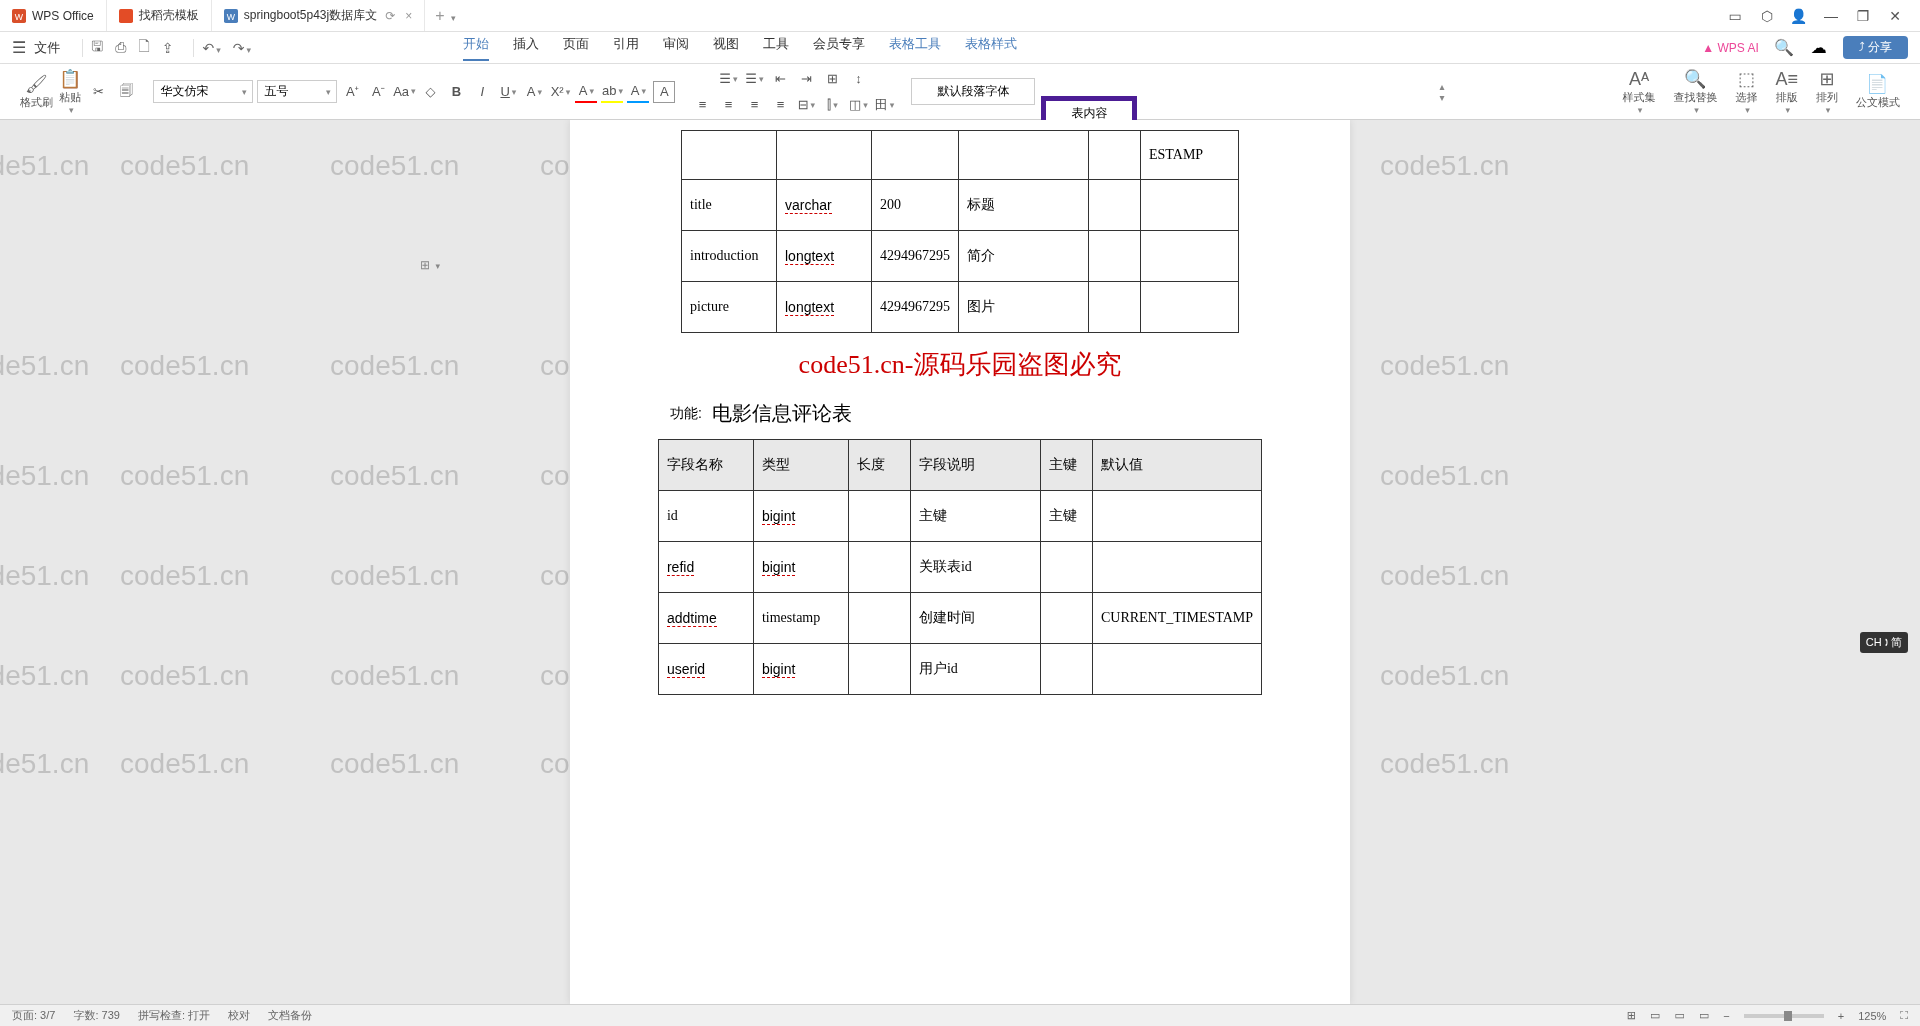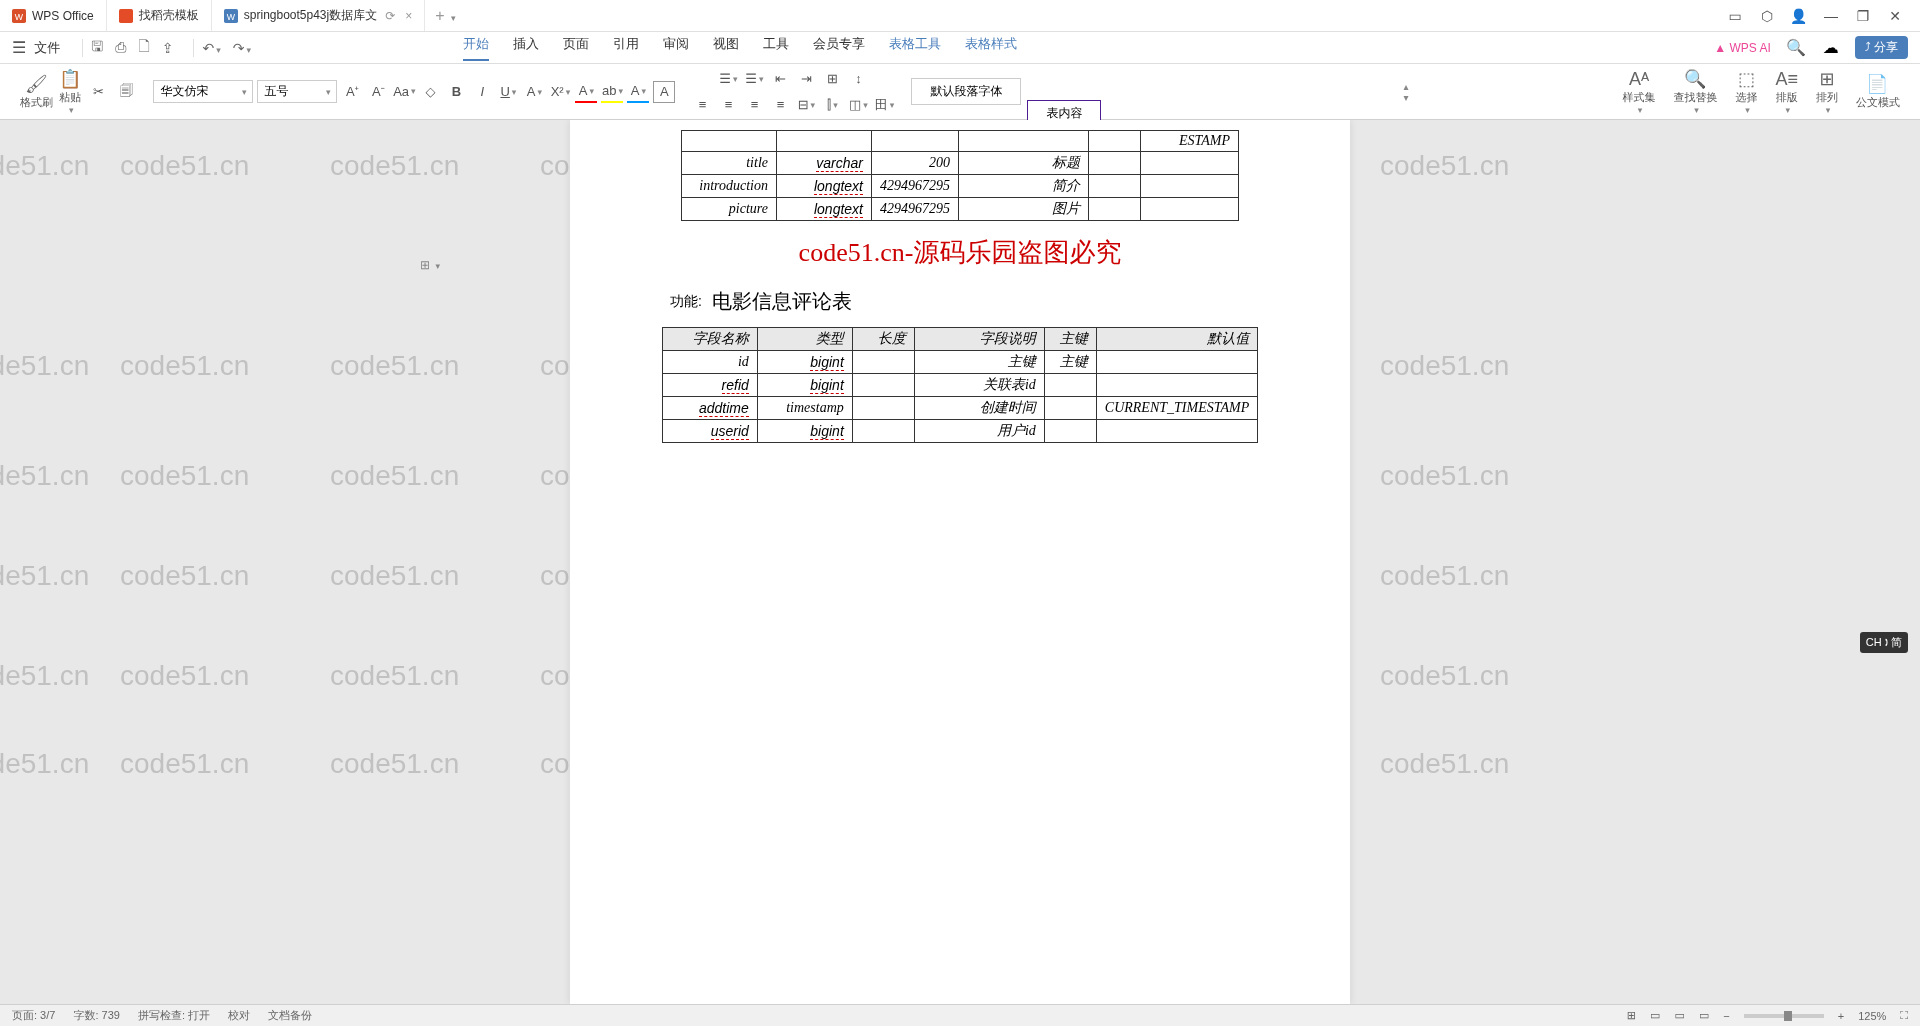--- a/index.html
+++ b/index.html
@@ -20,44 +20,44 @@
 .quickbar { height: 32px; background: #fff; display: flex; align-items: center; padding: 0 12px; border-bottom: 1px solid #e0e0e0; }
 .quickbar .menu-icon { margin-right: 8px; color: #555; }
 .quickbar .file-menu { font-size: 13px; color: #333; margin-right: 14px; }
 .quickbar .qbtn { margin-right: 12px; color: #666; font-size: 14px; }
 .quickbar .divider { width: 1px; height: 18px; background: #e0e0e0; margin: 0 8px; }
 .quickbar .tabs-menu { display: flex; gap: 24px; margin-left: 200px; }
 .quickbar .tabs-menu span { font-size: 13px; color: #333; cursor: pointer; }
 .quickbar .tabs-menu span.active { color: #4a7ebb; border-bottom: 2px solid #4a7ebb; padding-bottom: 6px; }
 .quickbar-right { margin-left: auto; display: flex; align-items: center; gap: 16px; }
 .quickbar-right .wps-ai { color: #ec4899; font-size: 12px; }
-.share-btn { background: #4a7ebb; color: #fff; padding: 3px 10px; border-radius: 4px; font-size: 12px; }
+.share-btn { background: #4a7ebb; color: #fff; padding: 3px 16px; border-radius: 4px; font-size: 12px; }
 
 
 .ribbon { height: 56px; background: #fff; display: flex; align-items: center; padding: 0 12px; border-bottom: 1px solid #d0d0d0; box-shadow: 0 2px 4px rgba(0,0,0,0.08); }
 .ribbon-group-h { display: flex; align-items: center; padding: 0 8px; gap: 6px; }
 .ribbon-btn { display: flex; flex-direction: column; align-items: center; font-size: 11px; color: #555; }
 .ribbon-btn .icon { font-size: 18px; color: #666; }
 .ribbon-sel { border: 1px solid #ccc; background: #fff; padding: 2px 6px; font-size: 12px; min-width: 80px; display: flex; align-items: center; justify-content: space-between; }
 .ribbon-small-btn { width: 22px; height: 22px; display: flex; align-items: center; justify-content: center; font-size: 13px; color: #555; }
 .ribbon-row { display: flex; gap: 4px; }
-.style-box { border: 1px solid #ccc; padding: 4px 18px; font-size: 12px; background: #fff; }
-.style-box.active { border: 1px solid #4c1d95; margin-top: 44px; }
+.style-box { border: 1px solid #ccc; padding: 4px 25px; font-size: 12px; background: #fff; }
+.style-box.active { border: 5px solid #4c1d95; margin-top: 44px; }
 
 
 .doc-area { position: absolute; top: 120px; left: 0; right: 0; bottom: 22px; background: #e8e8e8; overflow: hidden; }
 .page { background: #fff; width: 780px; margin: 0 auto; min-height: 100%; position: relative; padding: 10px 0 40px 0; box-shadow: 0 0 8px rgba(0,0,0,0.1); }
 .page-marker { position: absolute; left: 420px; top: 138px; font-size: 12px; color: #888; }
 
 
 .watermark { position: absolute; font-size: 28px; color: rgba(120,120,120,0.35); pointer-events: none; font-family: Arial; }
 
 
 .dtable { border-collapse: collapse; margin: 0 auto; }
-.dtable td, .dtable th { border: 1px solid #333; padding: 2px 8px; font-size: 14px; font-family: SimSun, serif; text-align: right; vertical-align: middle; font-style: italic; }
+.dtable td, .dtable th { border: 1px solid #333; padding: 16px 8px; font-size: 14px; font-family: SimSun, serif; text-align: left; vertical-align: middle; }
 .dtable th { background: #e8e8e8; font-weight: normal; }
 .dtable .col1 { width: 95px; }
 .dtable .col2 { width: 95px; margin-left: 24px; }
 .dtable .col3 { width: 62px; margin-left: 9px; }
 .dtable .col4 { width: 130px; }
 .dtable .col5 { width: 52px; }
 .dtable .col6 { width: 98px; }
 .underline-red { border-bottom: 1px dashed #c00; }
 .doc-text-red { color: #c00; font-size: 26px; text-align: center; font-family: SimSun, serif; margin: 14px 0 18px 0; }
 .doc-label { display: flex; align-items: center; gap: 10px; margin-left: 100px; margin-top: 8px; }

